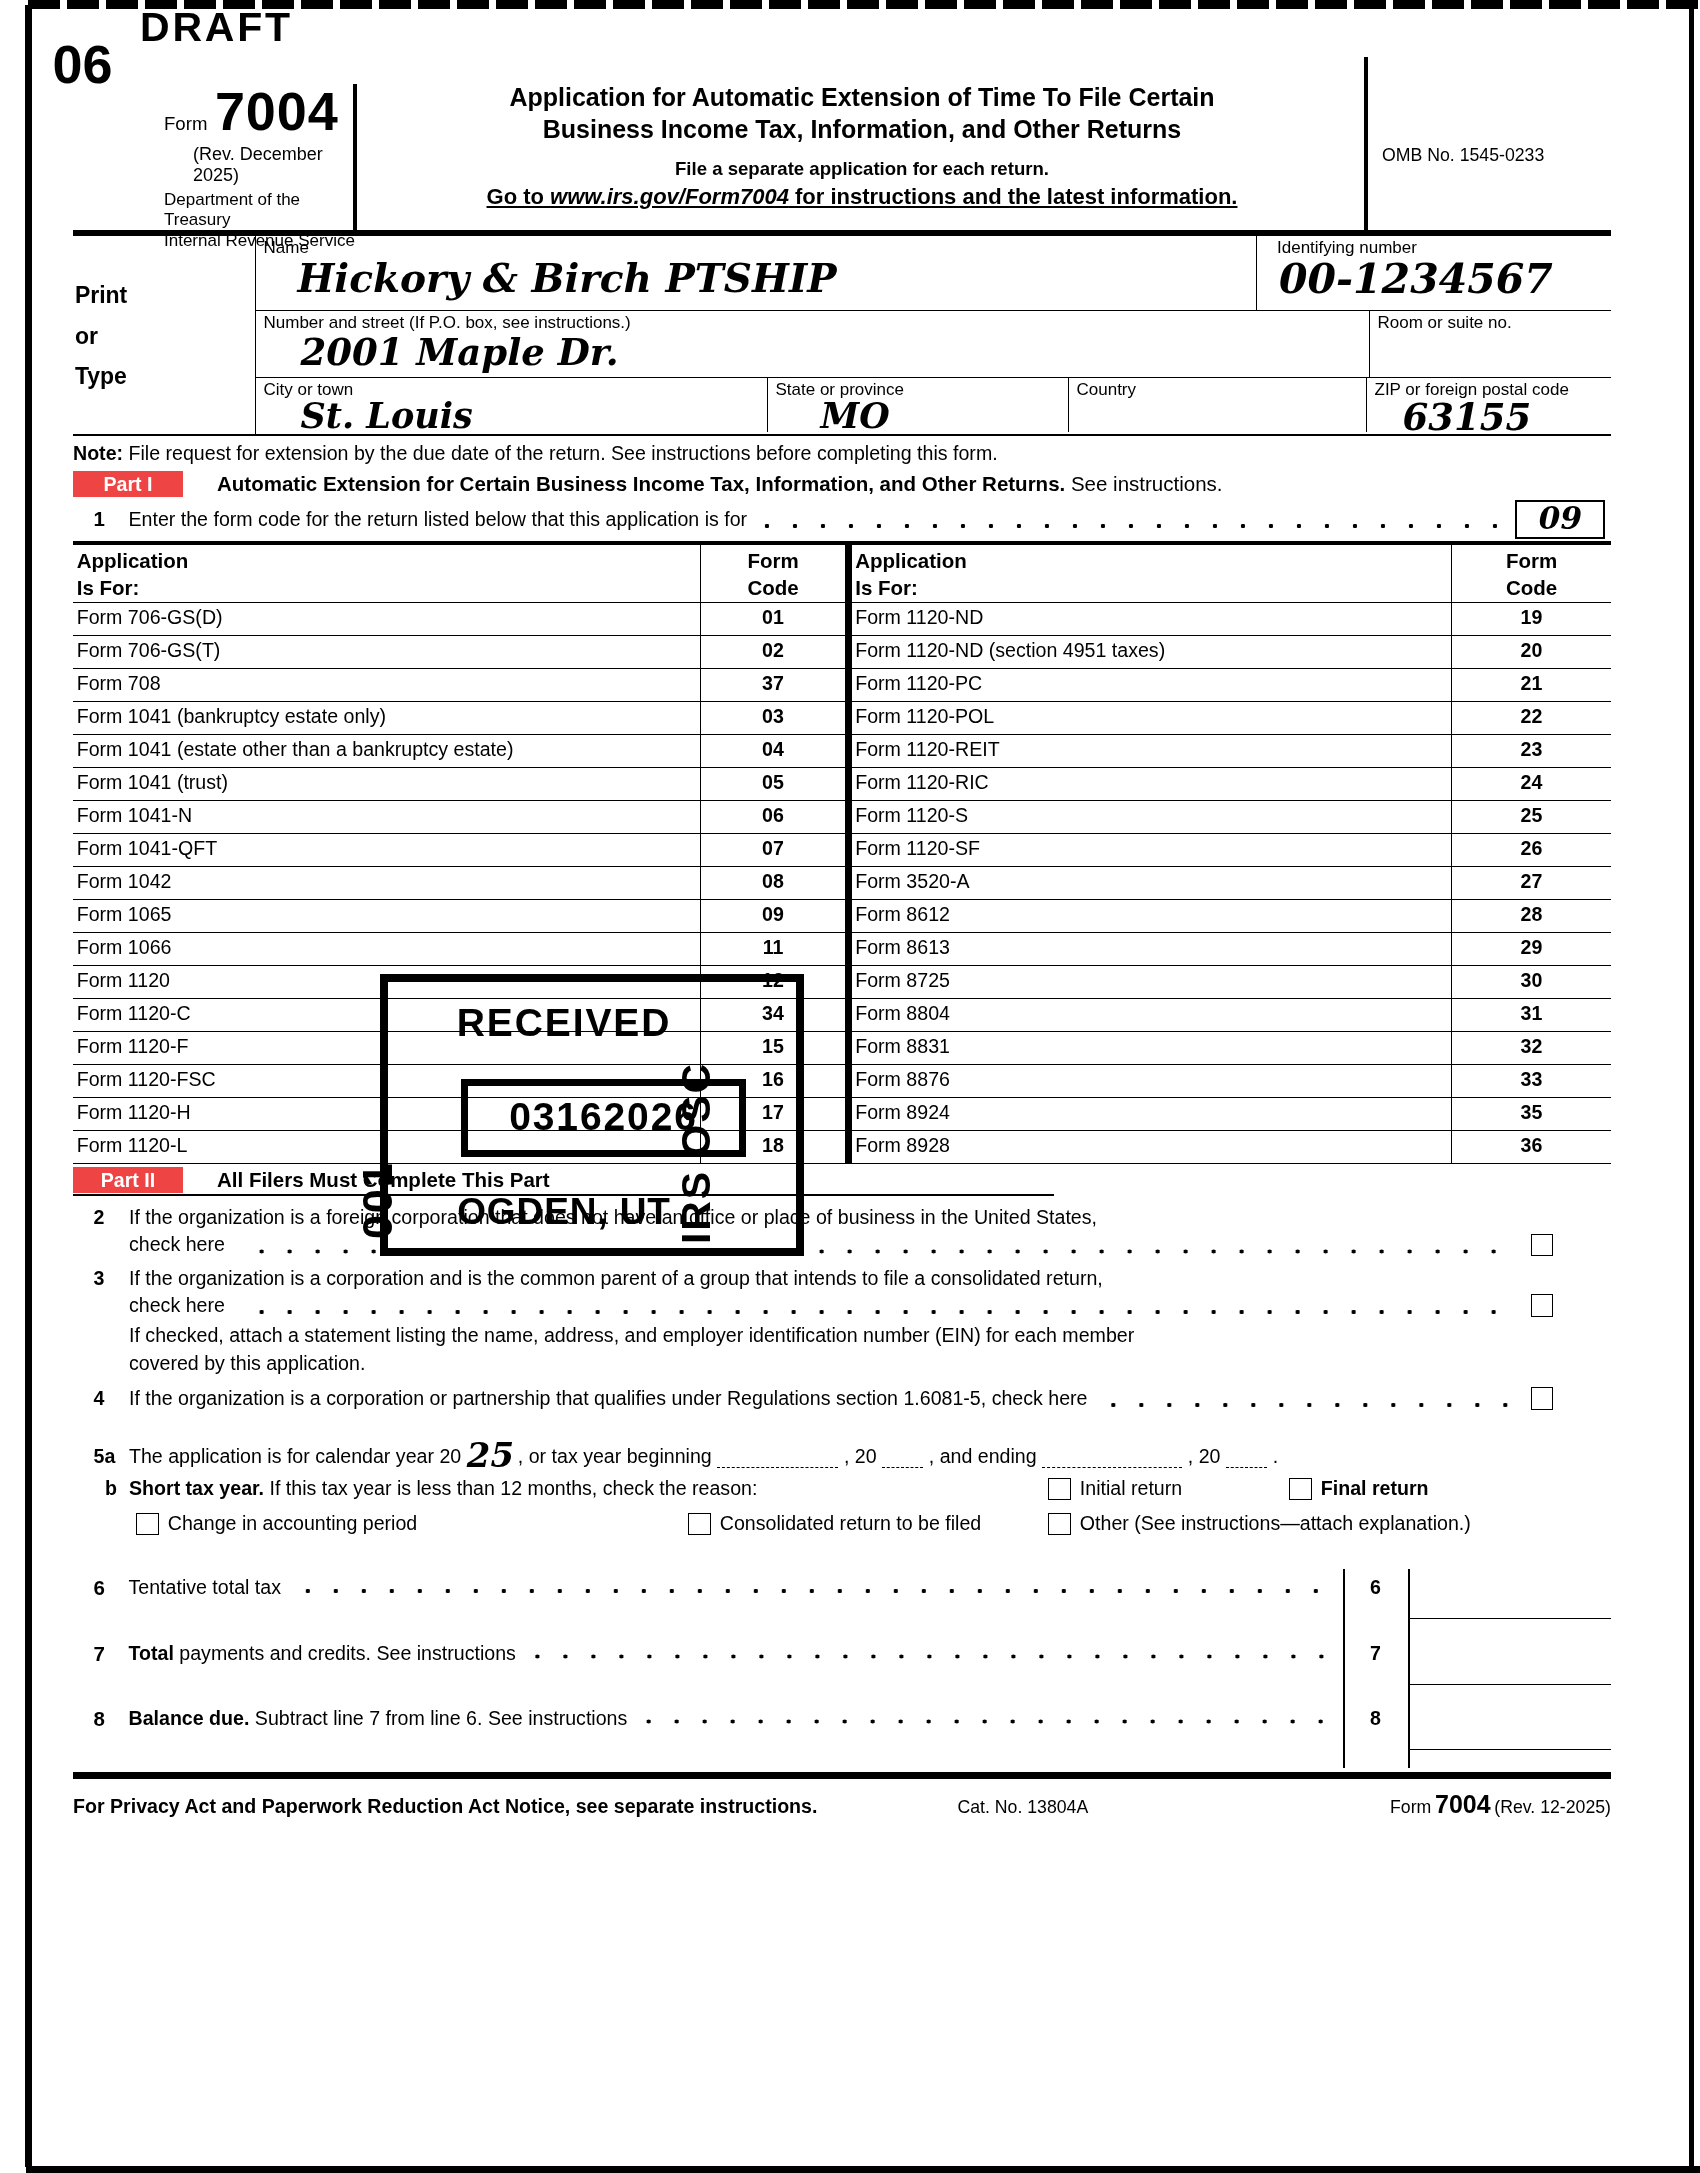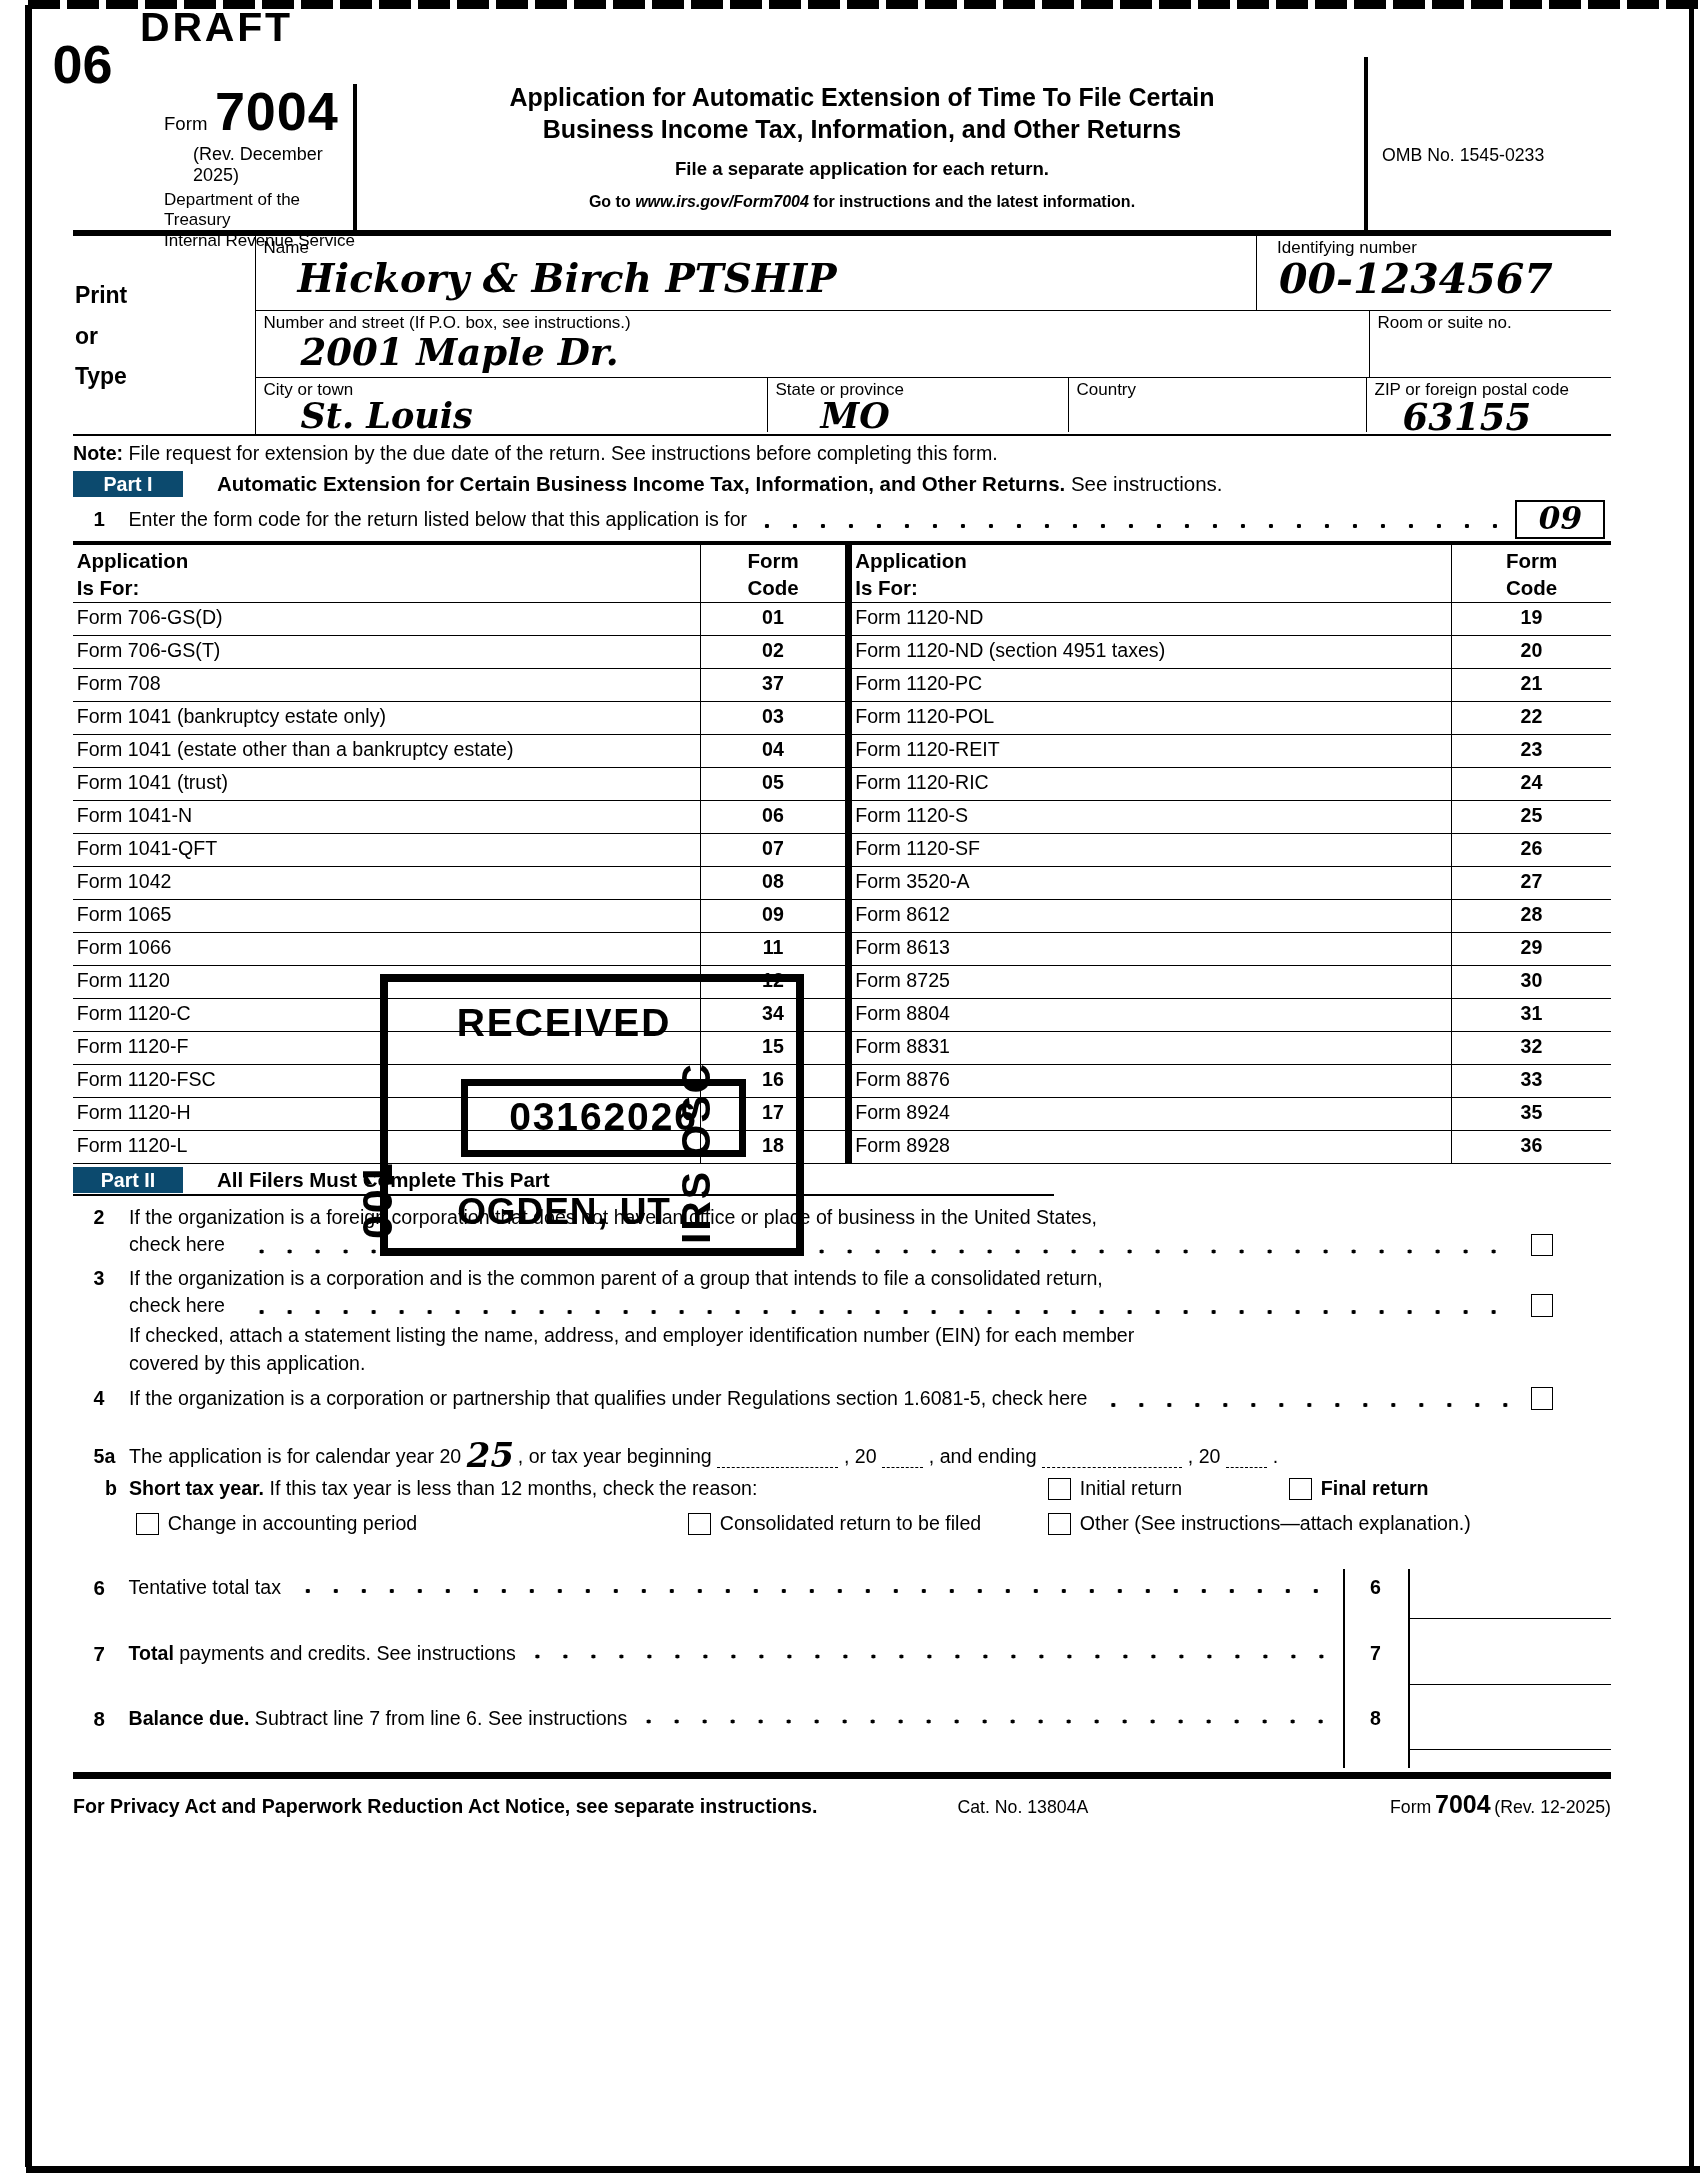--- a/index.html
+++ b/index.html
@@ -19,21 +19,21 @@
   .draft{position:absolute;left:67px;top:-5.6px;font-size:41px;font-weight:bold;letter-spacing:2.8px;}
   .formblock{position:absolute;left:91px;top:71px;width:196px;}
   .formword{font-size:18.6px;}
   .formnum{font-size:54px;font-weight:bold;letter-spacing:0.9px;margin-left:7.5px;}
   .rev{font-size:18px;margin-top:1.9px;margin-left:29px;}
   .agency{font-size:17px;line-height:1.2;margin-top:3.7px;}
   .vdiv1{position:absolute;left:280px;top:75px;bottom:0;width:3.7px;background:#000;}
   .titleblock{position:absolute;left:291px;width:996px;top:73px;text-align:center;}
   .t1{font-size:25px;font-weight:bold;line-height:1.25;}
   .t2{font-size:18.6px;font-weight:bold;margin-top:13px;}
-  .t3{font-size:16px;font-weight:bold;margin-top:13px;}
+  .t3{font-size:22px;font-weight:bold;margin-top:4px;text-decoration:underline;}
   .t3 i{font-style:italic;}
   .vdiv2{position:absolute;left:1291px;top:48px;bottom:0;width:3.7px;background:#000;}
   .omb{position:absolute;left:1309px;top:136px;font-size:17.7px;}
   
   .entity{position:relative;height:198px;border-bottom:2.8px solid #000;}
   .pot{position:absolute;left:1.9px;top:39px;font-size:23px;font-weight:bold;line-height:1.75;}
   .fields{position:absolute;left:182px;right:0;top:0;bottom:0;border-left:1.9px solid #000;}
   .frow{display:flex;box-sizing:border-box;border-bottom:1.9px solid #000;}
   .r1{height:75px;}
   .r2{height:67px;}
@@ -51,21 +51,21 @@
   .hw{font-family:"DejaVu Serif",cursive;font-style:italic;font-weight:bold;white-space:nowrap;}
   .hw-name{font-size:39px;margin:-3.7px 0 0 34px;}
   .hw-id{font-size:41px;margin:-3.7px 0 0 2px;font-style:italic;}
   .hw-street{font-size:37px;margin:-3.7px 0 0 37px;}
   .hw-city{font-size:35px;margin:-5.6px 0 0 37px;}
   .hw-state{font-size:35px;margin:-5.6px 0 0 45px;}
   .hw-zip{font-size:37px;margin:-5.6px 0 0 28px;}
   
   .note{margin-top:5.6px;font-size:19.6px;height:26px;}
   .partbar{display:flex;align-items:center;height:28px;margin-top:1.9px;}
-  .partlabel{background:#0c4a6e;color:#fff;font-weight:bold;font-size:19.6px;width:110px;text-align:center;height:26px;line-height:26px;margin-right:34px;}
+  .partlabel{background:#ef4444;color:#fff;font-weight:bold;font-size:19.6px;width:110px;text-align:center;height:26px;line-height:26px;margin-right:34px;}
   .parttitle{font-size:20.5px;}
   .part2underline{height:1.9px;width:981px;background:#000;}
   
   .line1{display:flex;align-items:center;height:43px;font-size:19.6px;}
   .lnum{font-weight:bold;font-size:20.5px;margin-left:20.5px;width:35px;flex:none;}
   .dots{flex:1;height:7.5px;margin:13px 11.2px 0 11.2px;
     background-image:radial-gradient(circle,#000 1.9px,transparent 2.4px);
     background-size:28px 7.5px;background-repeat:repeat-x;background-position:center;}
   .codebox{width:86px;height:35px;border:2.8px solid #000;margin-right:5.6px;text-align:center;flex:none;}
   .codebox .hw{font-size:31px;line-height:32px;}

